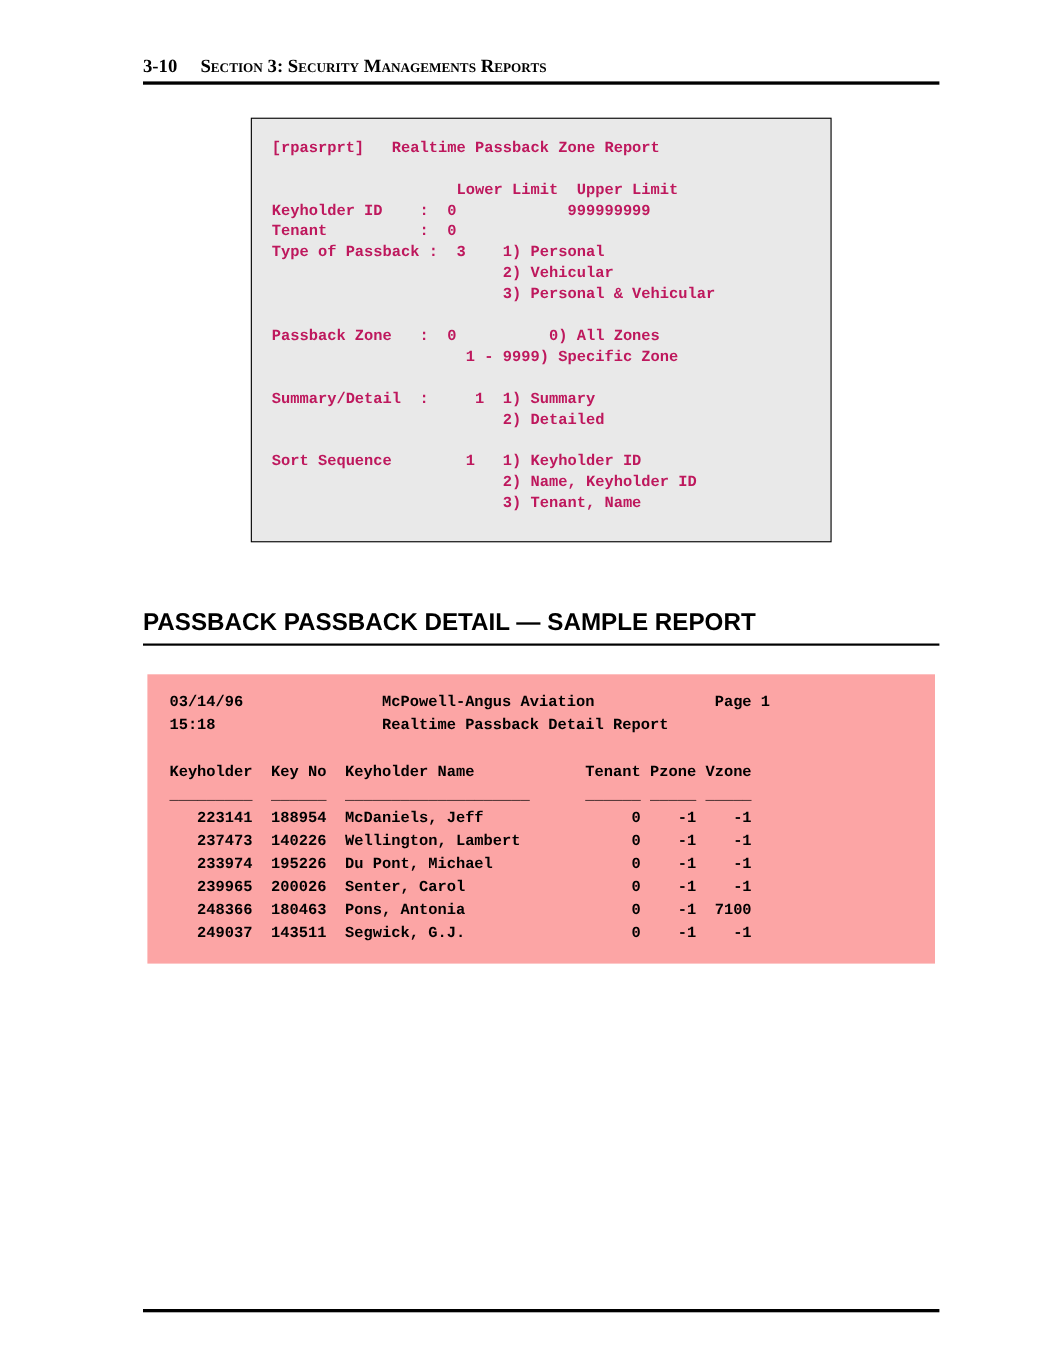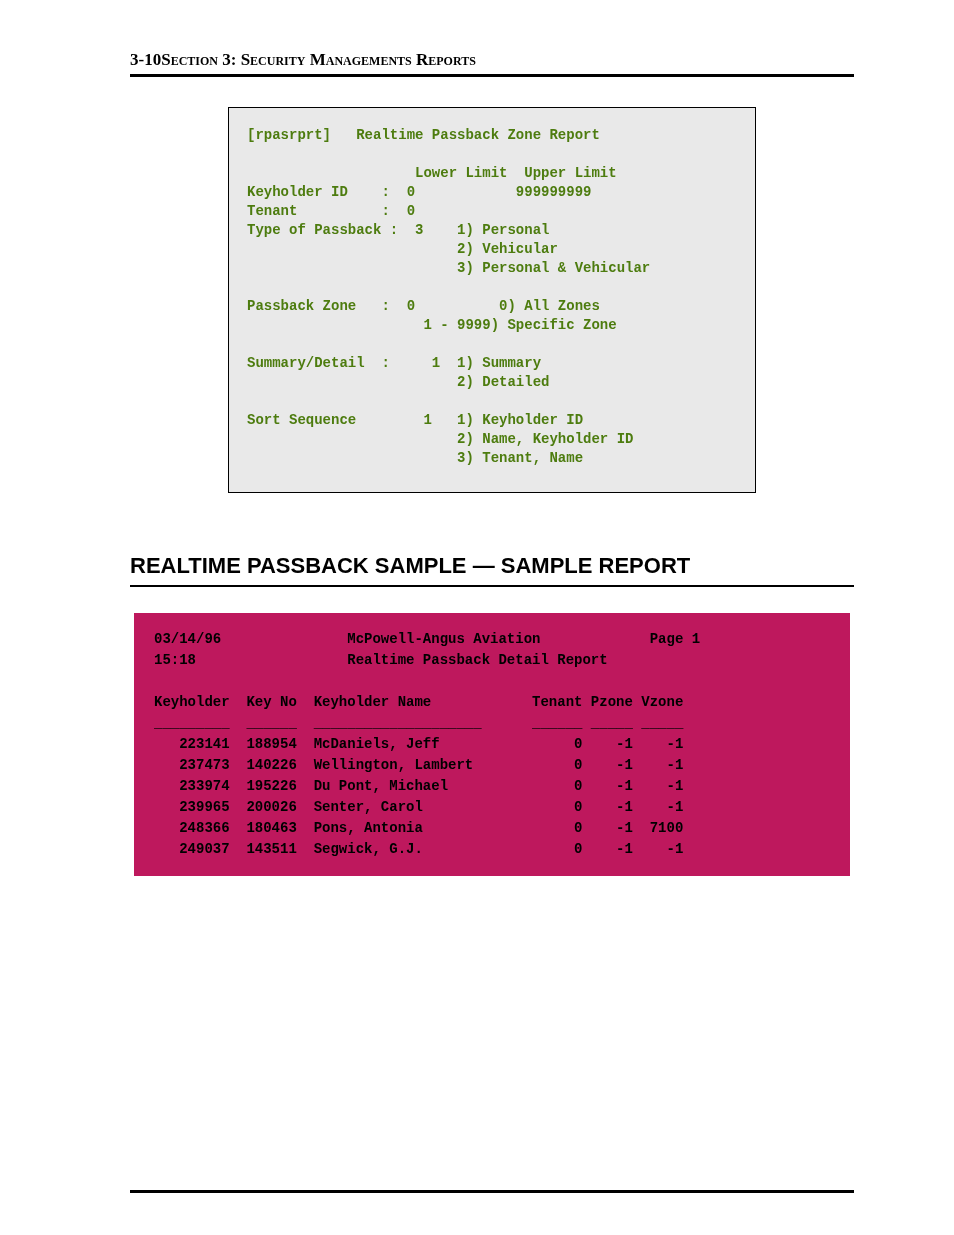--- a/index.html
+++ b/index.html
@@ -11,41 +11,41 @@
     box-sizing:border-box;
     padding:50px 100px 0 130px;
   }
   .hdr-line{
     display:flex;justify-content:flex-start;align-items:baseline;
     font-size:17px;font-weight:bold;
     border-bottom:3px solid #000;
     padding-bottom:4px;
     margin-bottom:30px;
   }
-  .hdr-right{font-variant:small-caps;}
+  .hdr-right{font-variant:small-caps;margin-left:21px;}
   .terminal-wrap{
     width:490px;margin:0 auto 60px auto;
     background:#e9e9e9;border:1px solid #000;
     padding:18px 18px 24px 18px;
   }
   .terminal{
     font-family:"Courier New",Courier,monospace;
     font-size:14px;line-height:19px;font-weight:bold;
-    color:#4d7c0f;white-space:pre;
+    color:#be185d;white-space:pre;
     filter:blur(0.3px);
   }
   h2.section{
     font-family:Arial,Helvetica,sans-serif;
     font-size:22px;font-weight:bold;
     border-bottom:2px solid #000;
     padding-bottom:6px;
     margin:0 0 26px 0;
   }
   .report-wrap{
-    background:#be185d;
+    background:#fca5a5;
     padding:16px 20px 16px 20px;
     margin:0 4px;
   }
   .report{
     font-family:"Courier New",Courier,monospace;
     font-size:14px;line-height:21px;font-weight:bold;
     white-space:pre;
   }
   .footer-rule{
     position:absolute;left:130px;right:100px;bottom:42px;
@@ -74,21 +74,21 @@
                      1 - 9999) Specific Zone
 
 Summary/Detail  :     1  1) Summary
                          2) Detailed
 
 Sort Sequence        1   1) Keyholder ID
                          2) Name, Keyholder ID
                          3) Tenant, Name</div>
 </div>
 
-<h2 class="section">REALTIME PASSBACK SAMPLE — SAMPLE REPORT</h2>
+<h2 class="section">PASSBACK PASSBACK DETAIL — SAMPLE REPORT</h2>
 
 <div class="report-wrap">
   <div class="report" id="report">03/14/96               McPowell-Angus Aviation             Page 1
 15:18                  Realtime Passback Detail Report
 
 Keyholder  Key No  Keyholder Name            Tenant Pzone Vzone
 _________  ______  ____________________      ______ _____ _____
    223141  188954  McDaniels, Jeff                0    -1    -1
    237473  140226  Wellington, Lambert            0    -1    -1
    233974  195226  Du Pont, Michael               0    -1    -1

